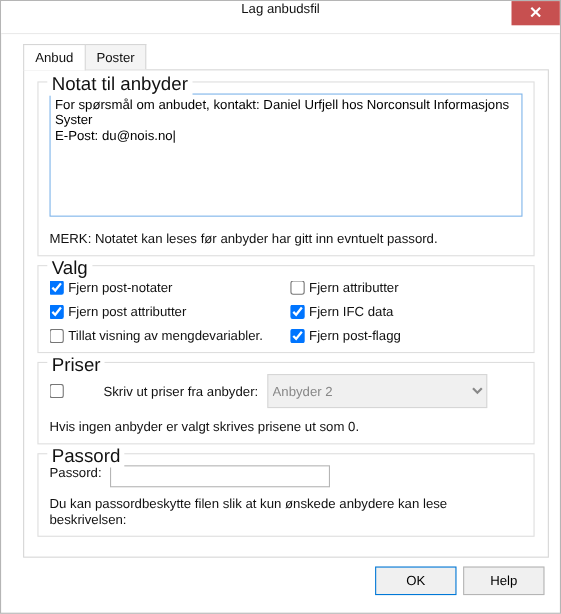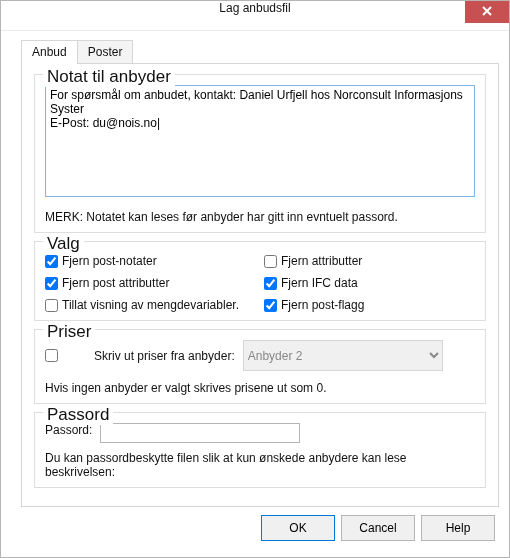--- a/index.html
+++ b/index.html
@@ -264,17 +264,16 @@
         <span>Passord:</span>
         <input type="text" value="" style="">
       </div>
       <div>Du kan passordbeskytte filen slik at kun ønskede anbydere kan lese beskrivelsen:</div>
     </div>
 
   </div>
 
   <div class="buttonbar">
     <button class="btn default">OK</button>
-    <button class="btn">Cancel</button>
     <button class="btn">Help</button>
   </div>
 
 </div>
 
 </body></html>

